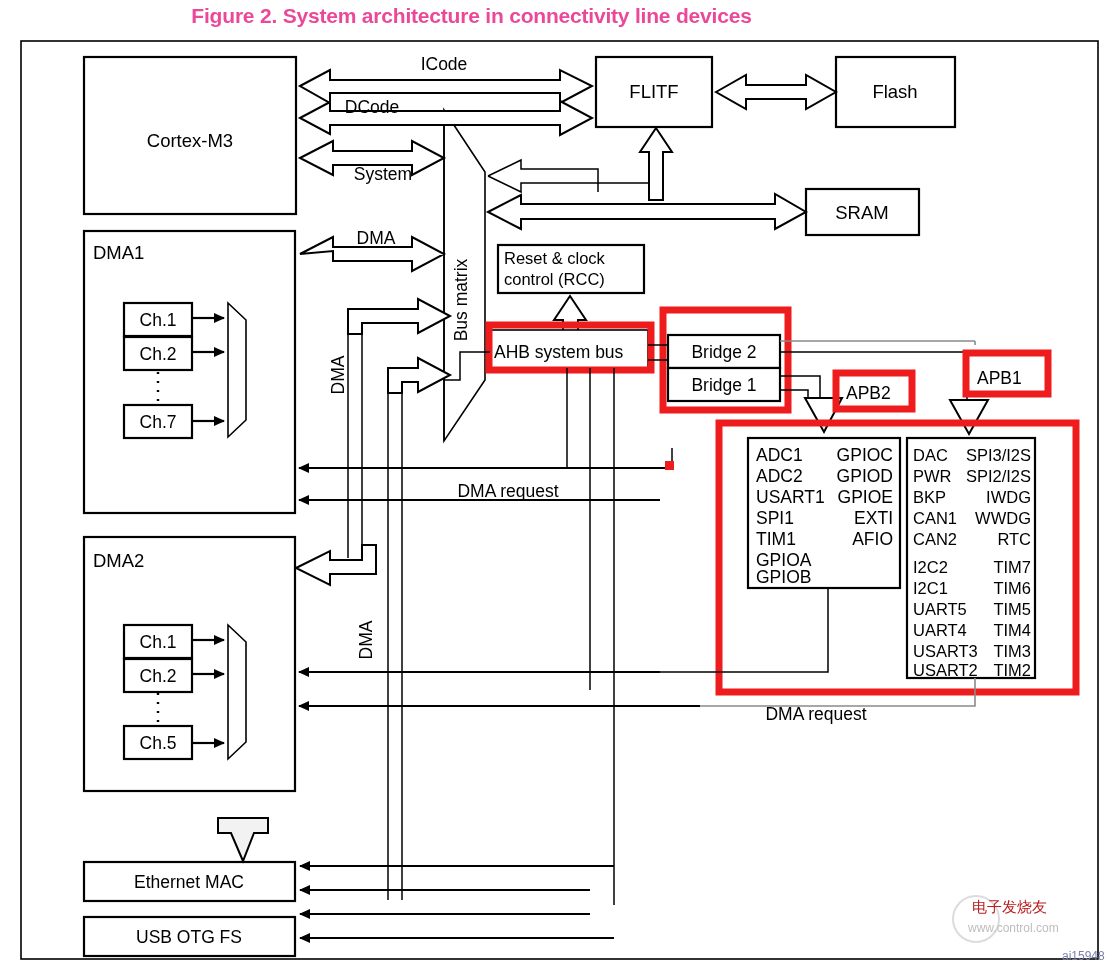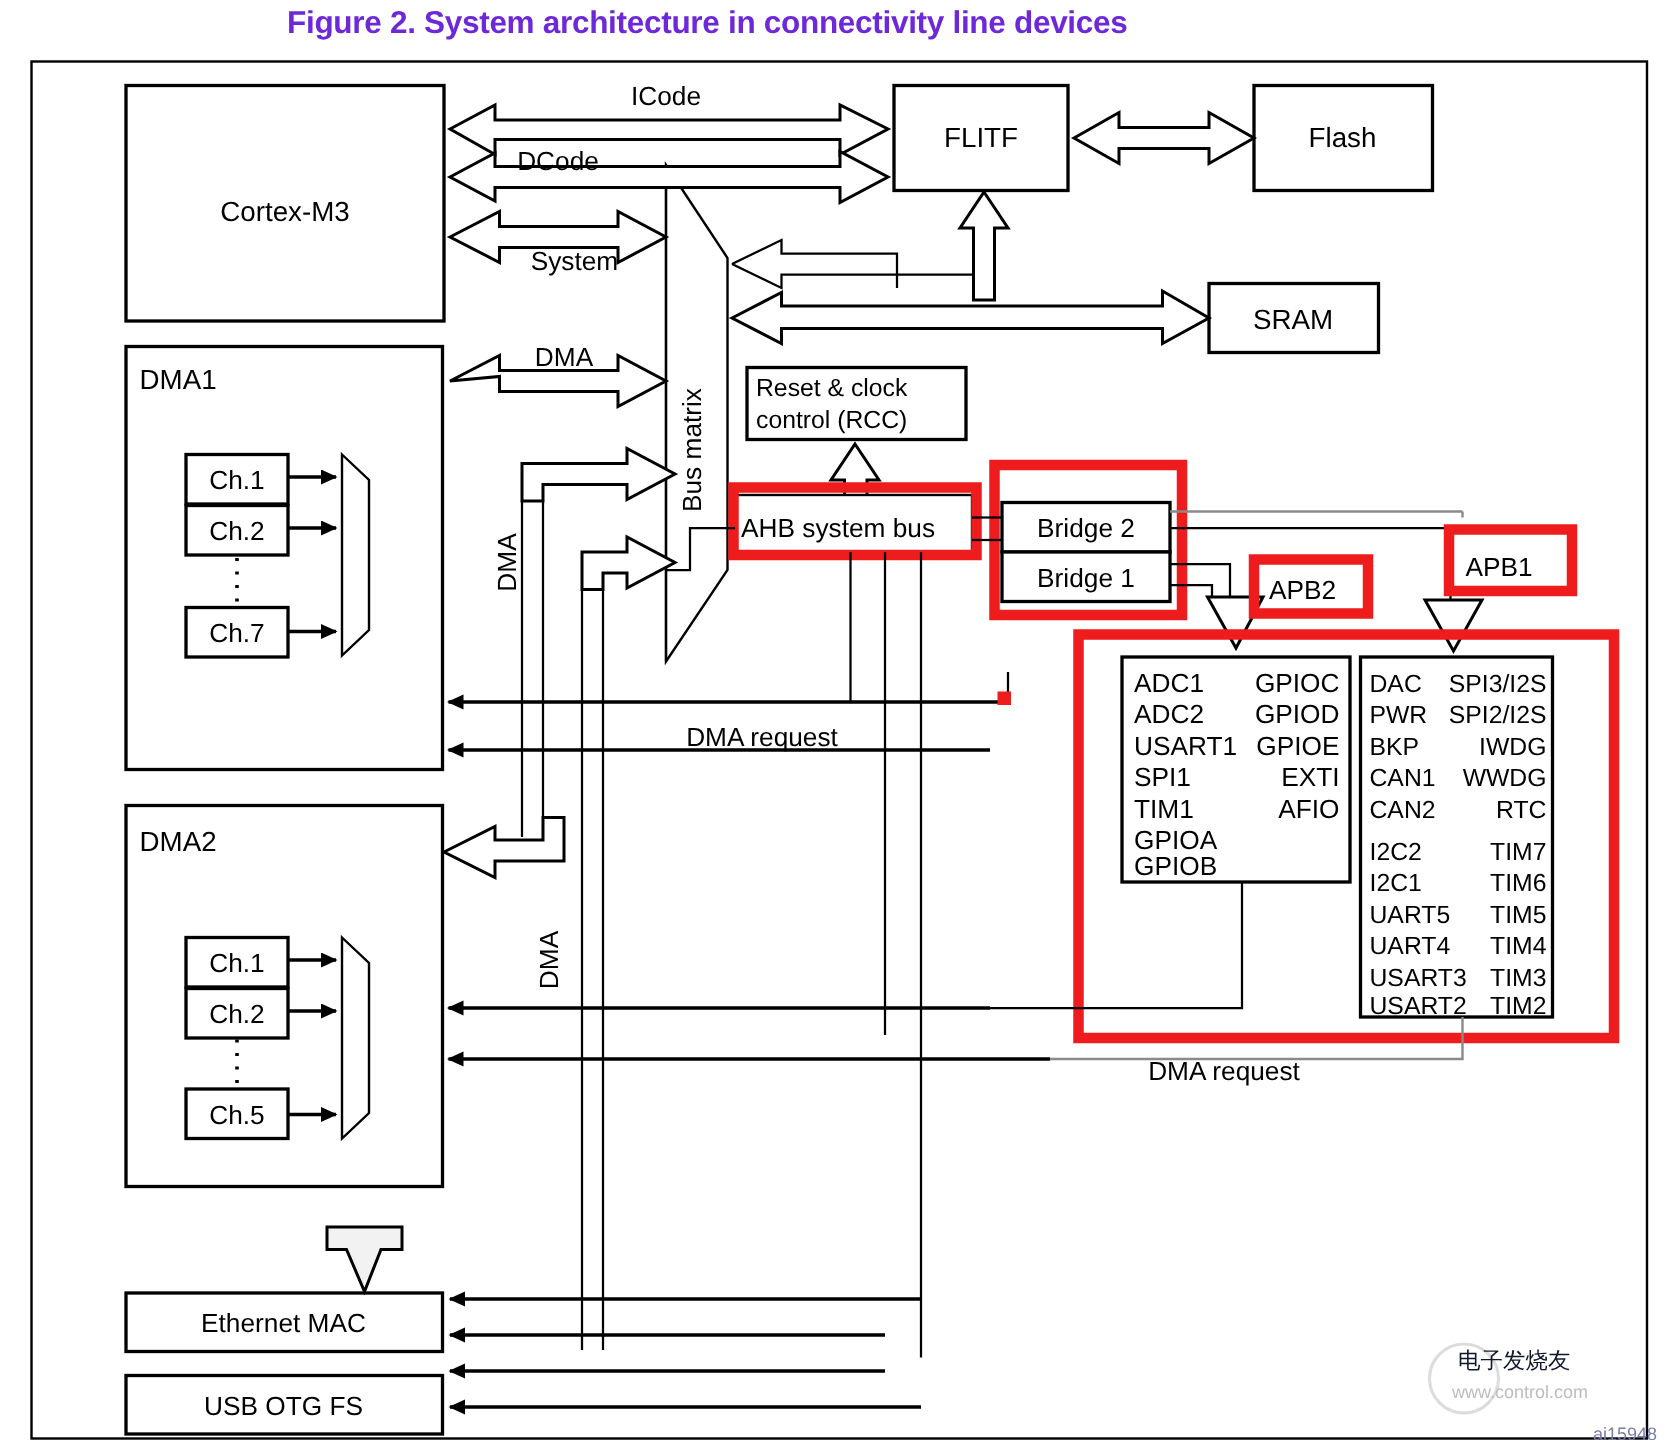--- a/index.html
+++ b/index.html
@@ -1,21 +1,21 @@
 <!DOCTYPE html>
 <html><head>
 <meta charset="utf-8">
 <style>
   html,body{margin:0;padding:0;background:#ffffff;}
   body{width:1119px;height:960px;overflow:hidden;
        font-family:"Liberation Sans","DejaVu Sans",sans-serif;}
   #page{position:relative;width:1119px;height:960px;background:#fff;}
   #figtitle{
     position:absolute;left:0;top:4px;width:943px;text-align:center;
-    font-size:21px;font-weight:bold;color:#6d28d9;letter-spacing:-0.2px;
+    font-size:21px;font-weight:bold;color:#ec4899;letter-spacing:-0.2px;
   }
   svg{position:absolute;left:0;top:0;}
   .blk{fill:#ffffff;stroke:#000000;stroke-width:2.2;}
   .blkthin{fill:#ffffff;stroke:#000000;stroke-width:1.6;}
   .ln{stroke:#000000;stroke-width:2.2;fill:none;}
   .lnthin{stroke:#000000;stroke-width:1.5;fill:none;}
   .lngray{stroke:#8a8a8a;stroke-width:1.6;fill:none;}
   .hollow{fill:#ffffff;stroke:#000000;stroke-width:2.0;}
   .hollowg{fill:#f2f2f2;stroke:#000000;stroke-width:2.0;}
   .solidhead{fill:#000000;stroke:none;}
@@ -23,21 +23,21 @@
   .redsq{fill:#ee1c1c;stroke:none;}
   .dash{stroke:#000000;stroke-width:2.4;fill:none;stroke-dasharray:2 7;}
   text{font-family:"Liberation Sans","DejaVu Sans",sans-serif;fill:#000;}
   .t16{font-size:16.5px;}
   .t17{font-size:17.5px;}
   .t18{font-size:18.5px;}
   .mid{text-anchor:middle;}
   .endt{text-anchor:end;}
   #wm{position:absolute;left:846px;top:959px;font-family:"Liberation Mono","DejaVu Sans Mono",monospace;
       font-size:16px;color:#7f1d1d;white-space:nowrap;}
-  #wmcn{position:absolute;left:972px;top:898px;font-size:15px;color:#0f172a;white-space:nowrap;
+  #wmcn{position:absolute;left:972px;top:898px;font-size:15px;color:#b91c1c;white-space:nowrap;
       font-family:Liberation Mono, monospace;}
   #wmcn2{position:absolute;left:968px;top:921px;font-size:12px;color:#bdbdbd;white-space:nowrap;
       font-family:"Liberation Sans",sans-serif;}
   #figid{position:absolute;left:1062px;top:949px;font-size:12px;color:#7a7fa8;}
   #wmlogo{position:absolute;left:952px;top:895px;width:44px;height:44px;border-radius:50%;
       border:2px solid #dcdcdc;}
 </style>
 </head>
 <body>
 

